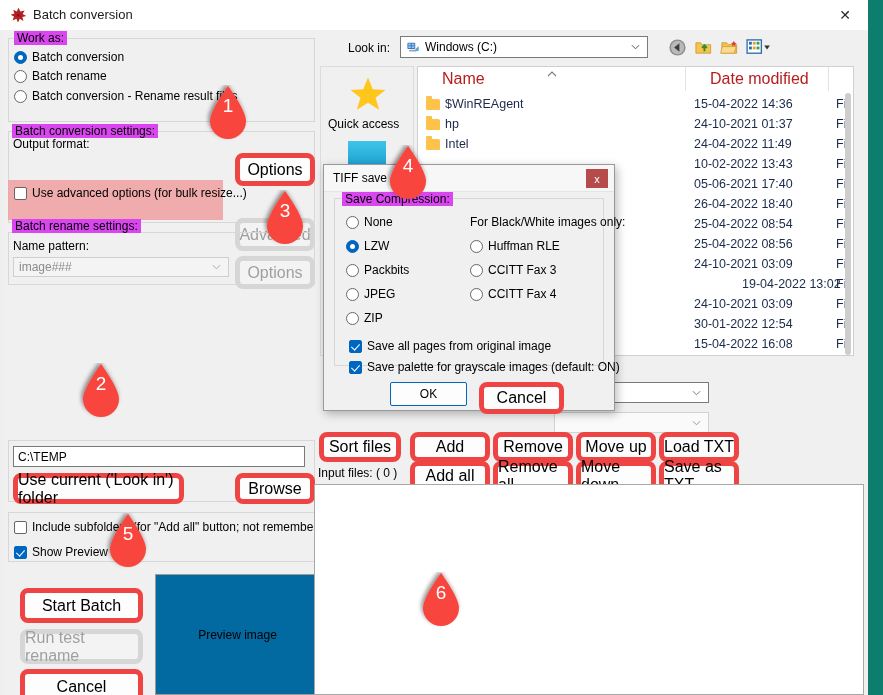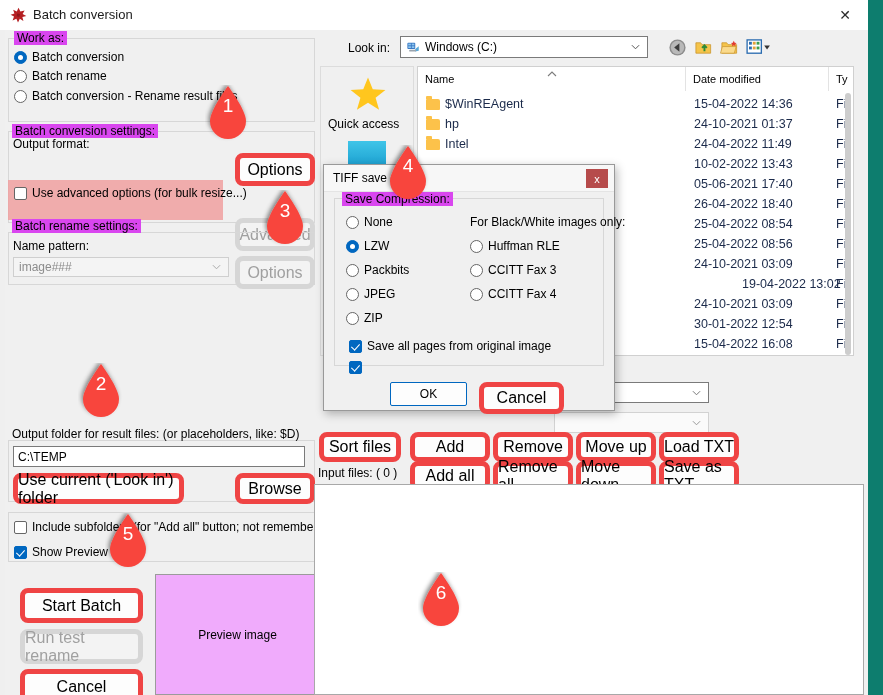--- a/index.html
+++ b/index.html
@@ -45,22 +45,22 @@
   .pin{position:absolute;width:46px;height:58px;z-index:60;pointer-events:none;}
   .pin .num{position:absolute;left:0;top:10px;width:46px;text-align:center;
     color:#fff;font-size:19px;font-family:"Liberation Sans",sans-serif;}
 
   
   #filedlg{position:absolute;left:316px;top:30px;width:552px;height:420px;background:#f0f0f0;}
   #places{position:absolute;left:4px;top:36px;width:94px;height:290px;background:#f0f0f0;
     border:1px solid #dcdcdc;box-sizing:border-box;}
   #filelist{position:absolute;left:101px;top:36px;width:437px;height:290px;background:#fff;
     border:1px solid #d0d0d0;box-sizing:border-box;overflow:hidden;}
-  .col-head{position:absolute;top:0;height:24px;font-size:11px;color:#000000;
-    display:flex;align-items:center;padding-left:7px;box-sizing:border-box;
+  .col-head{position:absolute;top:0;height:24px;font-size:16px;color:#b91c1c;
+    display:flex;align-items:center;padding-left:24px;box-sizing:border-box;
     border-right:1px solid #e3e3e3;background:#fff;}
   .frow{position:absolute;height:20px;font-size:12.5px;color:#1b2a4a;display:flex;align-items:center;}
   .folder-ico{display:inline-block;width:14px;height:11px;background:#fcc24a;
     border-radius:1px 2px 1px 1px;margin-right:5px;position:relative;}
   .folder-ico::before{content:"";position:absolute;left:0;top:-3px;width:6px;height:3px;
     background:#fcc24a;border-radius:1px 1px 0 0;}
   #vscroll{position:absolute;right:2px;top:26px;width:6px;height:262px;background:#cdcdcd;border-radius:3px;}
   #hscroll{position:absolute;left:101px;top:330px;width:437px;height:7px;background:#f0f0f0;}
   #hscroll .thumb{position:absolute;left:0;top:0;width:95px;height:5px;background:#9a9a9a;border-radius:3px;}
 
@@ -72,21 +72,21 @@
   #tiff-title .t{position:absolute;left:9px;top:6px;font-size:12px;color:#000;}
   #tiff-x{position:absolute;right:6px;top:4px;width:22px;height:19px;background:#b64b4b;
     color:#fff;font-size:11px;display:flex;align-items:center;justify-content:center;cursor:pointer;}
   #tiff-body{position:absolute;left:10px;top:33px;width:270px;height:168px;
     border:1px solid #d7d7d7;box-sizing:border-box;}
   .tiff-ok{position:absolute;border:1px solid #0067c0;background:#fdfdfd;border-radius:2px;
     display:flex;align-items:center;justify-content:center;font-size:12px;cursor:pointer;}
 
   
   #preview{position:absolute;left:155px;top:574px;width:165px;height:121px;
-    background:#f0abfc;border:1px solid #9b9b9b;box-sizing:border-box;
+    background:#0369a1;border:1px solid #9b9b9b;box-sizing:border-box;
     display:flex;align-items:center;justify-content:center;font-size:12px;}
 
   #inputlist{position:absolute;left:314px;top:484px;width:550px;height:211px;
     background:#fff;border:1px solid #a8a8a8;box-sizing:border-box;}
   #leftstrip{position:absolute;left:0;top:30px;width:5px;height:665px;background:#efefef;}
   #tealright{position:absolute;left:868px;top:0;width:15px;height:695px;background:#0d7d6e;}
   #highlight{position:absolute;left:8px;top:180px;width:215px;height:40px;background:#f0a0a0;opacity:.85;}
 </style>
 </head>
 <body>
@@ -135,21 +135,20 @@
 
   <div class="combo dis" style="left:13px;top:257px;width:216px;height:20px;">
     <span>image###</span>
     <svg class="arrow" viewBox="0 0 10 10">
         <path d="M1 3 L5 7 L9 3" stroke="#aaa" stroke-width="1.1" fill="none"></path>
       </svg>
   </div>
   <div class="btn dis" style="left:235px;top:256px;width:70px;height:23px;">Options</div>
 
   <div class="grp" style="left:8px;top:440px;width:305px;height:60px;"></div>
-  <div class="lbl" style="left:12px;top:427px;">Output folder for result files: (or placeholders, like: $D)</div>
   <div class="txt" style="left:13px;top:446px;width:292px;height:21px;">C:\TEMP</div>
   <div class="btn" style="left:13px;top:473px;width:161px;height:21px;">Use current ('Look in') folder</div>
   <div class="btn" style="left:235px;top:473px;width:70px;height:21px;">Browse</div>
 
   <div class="grp" style="left:8px;top:512px;width:305px;height:48px;"></div>
   <div class="chk" style="left:14px;top:521px;"></div>
   <div class="lbl" style="left:32px;top:520px;">Include subfolders (for "Add all" button; not remembered)</div>
   <div class="chk on" style="left:14px;top:546px;"></div>
   <div class="lbl" style="left:32px;top:545px;">Show Preview image</div>
 
@@ -300,20 +299,21 @@
     <div class="radio" style="left:146px;top:75px;"></div>
     <div class="lbl" style="left:164px;top:74px;">Huffman RLE</div>
     <div class="radio" style="left:146px;top:99px;"></div>
     <div class="lbl" style="left:164px;top:98px;">CCITT Fax 3</div>
     <div class="radio" style="left:146px;top:123px;"></div>
     <div class="lbl" style="left:164px;top:122px;">CCITT Fax 4</div>
 
     <div class="chk on" style="left:25px;top:175px;"></div>
     <div class="lbl" style="left:43px;top:174px;">Save all pages from original image</div>
     <div class="chk on" style="left:25px;top:196px;"></div>
+    <div class="lbl" style="left:43px;top:195px;">Save palette for grayscale images (default: ON)</div>
 
     <div class="tiff-ok" style="left:66px;top:217px;width:75px;height:22px;">OK</div>
     <div class="btn" style="left:155px;top:217px;width:75px;height:22px;">Cancel</div>
   </div>
 
   <div class="btn" style="left:319px;top:432px;width:72px;height:20px;">Sort files</div>
   <div class="btn" style="left:410px;top:432px;width:70px;height:20px;">Add</div>
   <div class="btn" style="left:493px;top:432px;width:70px;height:20px;">Remove</div>
   <div class="btn" style="left:576px;top:432px;width:70px;height:20px;">Move up</div>
   <div class="btn" style="left:659px;top:432px;width:70px;height:20px;">Load TXT</div>

